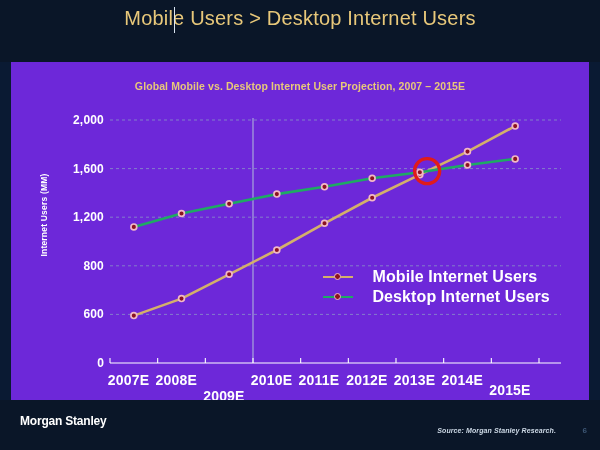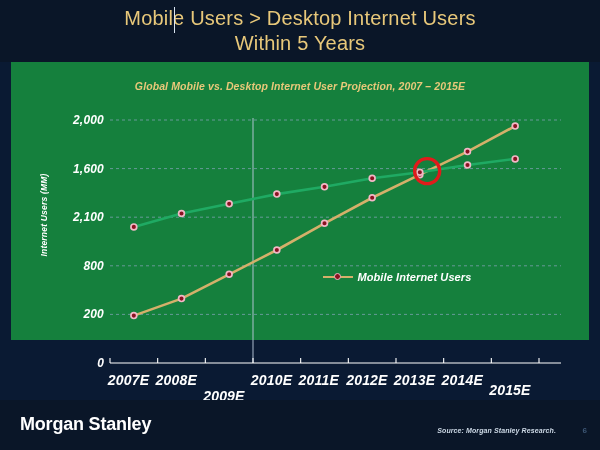--- a/index.html
+++ b/index.html
@@ -46,23 +46,22 @@
     position: absolute;
     left: 174px; top: 7px;
     width: 1px; height: 26px;
     background: #d8e4f0;
   }
 
   
   #panel {
     position: absolute;
     left: 11px; top: 62px;
-    width: 578px; height: 278px;
-    background: #15803d;
-    font-style: italic;
+    width: 578px; height: 338px;
+    background: #6d28d9;
   }
 
   #chart-title {
     position: absolute;
     left: 0; top: 18px;
     width: 578px;
     text-align: center;
     color: #e8c87a;
     font-size: 10.5px;
     font-weight: bold;
@@ -143,38 +142,38 @@
     width: 7px; height: 7px;
     border-radius: 50%;
     border: 1.6px solid #f2b8c6;
     background: #8a1220;
     box-sizing: border-box;
   }
   .legend-label {
     display: inline-block;
     vertical-align: middle;
     color: #ffffff;
-    font-size: 11px;
+    font-size: 16px;
     font-weight: bold;
     letter-spacing: 0.1px;
-    margin-left: 0;
+    margin-left: 15px;
   }
 
   
   #footer {
     position: absolute;
     left: 0; top: 400px;
     width: 600px; height: 50px;
     background: #0a1628;
   }
   #logo {
     position: absolute;
     left: 20px; top: 14px;
     color: #ffffff;
-    font-size: 18px;
+    font-size: 12px;
     font-weight: bold;
     letter-spacing: -0.2px;
   }
   #source-note {
     position: absolute;
     right: 44px; top: 27px;
     color: #cdd9e6;
     font-size: 7px;
     font-style: italic;
     font-weight: bold;
@@ -189,21 +188,20 @@
   }
 </style>
 </head>
 <body>
 
 <div id="slide">
 
   <div id="header">
     <div id="title-block">
       <div id="title-line1">Mobile Users &gt; Desktop Internet Users</div>
-      <div id="title-line2">Within 5 Years</div>
     </div>
     <div id="text-caret"></div>
   </div>
 
   <div id="panel">
 
     <div id="chart-title">Global Mobile vs. Desktop Internet User Projection, 2007 – 2015E</div>
 
     <div id="plot-wrap">
       <svg id="plot-svg" width="578" height="338">
@@ -244,23 +242,23 @@
           <circle cx="408.8333333333333" cy="110.245" r="2.9" fill="#8a1220" stroke="#f2b8c6" stroke-width="1.7"></circle>
           <circle cx="456.5" cy="102.95500000000001" r="2.9" fill="#8a1220" stroke="#f2b8c6" stroke-width="1.7"></circle>
           <circle cx="504.16666666666663" cy="96.88" r="2.9" fill="#8a1220" stroke="#f2b8c6" stroke-width="1.7"></circle>
           <circle cx="416.16666666666663" cy="109.12346153846153" r="12.5" fill="none" stroke="#e01b1b" stroke-width="3.4"></circle>
         </svg>
 
       <div id="y-axis-title">Internet Users (MM)</div>
 
       <div id="y-labels">
           <div class="y-tick-label" style="left: 45px; top: 294px;">0</div>
-          <div class="y-tick-label" style="left: 45px; top: 245.4px;">200</div>
+          <div class="y-tick-label" style="left: 45px; top: 245.4px;">600</div>
           <div class="y-tick-label" style="left: 45px; top: 196.8px;">800</div>
-          <div class="y-tick-label" style="left: 45px; top: 148.2px;">2,100</div>
+          <div class="y-tick-label" style="left: 45px; top: 148.2px;">1,200</div>
           <div class="y-tick-label" style="left: 45px; top: 99.6px; text-align: right;">1,600</div>
           <div class="y-tick-label" style="left: 45px; top: 51px;">2,000</div>
         </div>
       <div id="x-labels">
           <div class="x-tick-label" style="left: 96.8333px; top: 310px;">2007E</div>
           <div class="x-tick-label" style="left: 144.5px; top: 310px;">2008E</div>
           <div class="x-tick-label" style="left: 192.167px; top: 326px;">2009E</div>
           <div class="x-tick-label" style="left: 239.833px; top: 310px;">2010E</div>
           <div class="x-tick-label" style="left: 287.5px; top: 310px;">2011E</div>
           <div class="x-tick-label" style="left: 335.167px; top: 310px;">2012E</div>
@@ -270,20 +268,27 @@
         </div>
 
       <div id="legend">
         <div class="legend-row">
           <span class="legend-swatch">
             <span class="ln" id="sw-mobile-line" style="background: rgb(212, 176, 106);"></span>
             <span class="mk"></span>
           </span>
           <span class="legend-label">Mobile Internet Users</span>
         </div>
+        <div class="legend-row">
+          <span class="legend-swatch">
+            <span class="ln" id="sw-desktop-line" style="background: rgb(31, 170, 99);"></span>
+            <span class="mk"></span>
+          </span>
+          <span class="legend-label">Desktop Internet Users</span>
+        </div>
       </div>
     </div>
   </div>
 
   <div id="footer">
     <div id="logo">Morgan Stanley</div>
     <div id="source-note">Source: Morgan Stanley Research.</div>
     <div id="page-number">6</div>
   </div>
 

